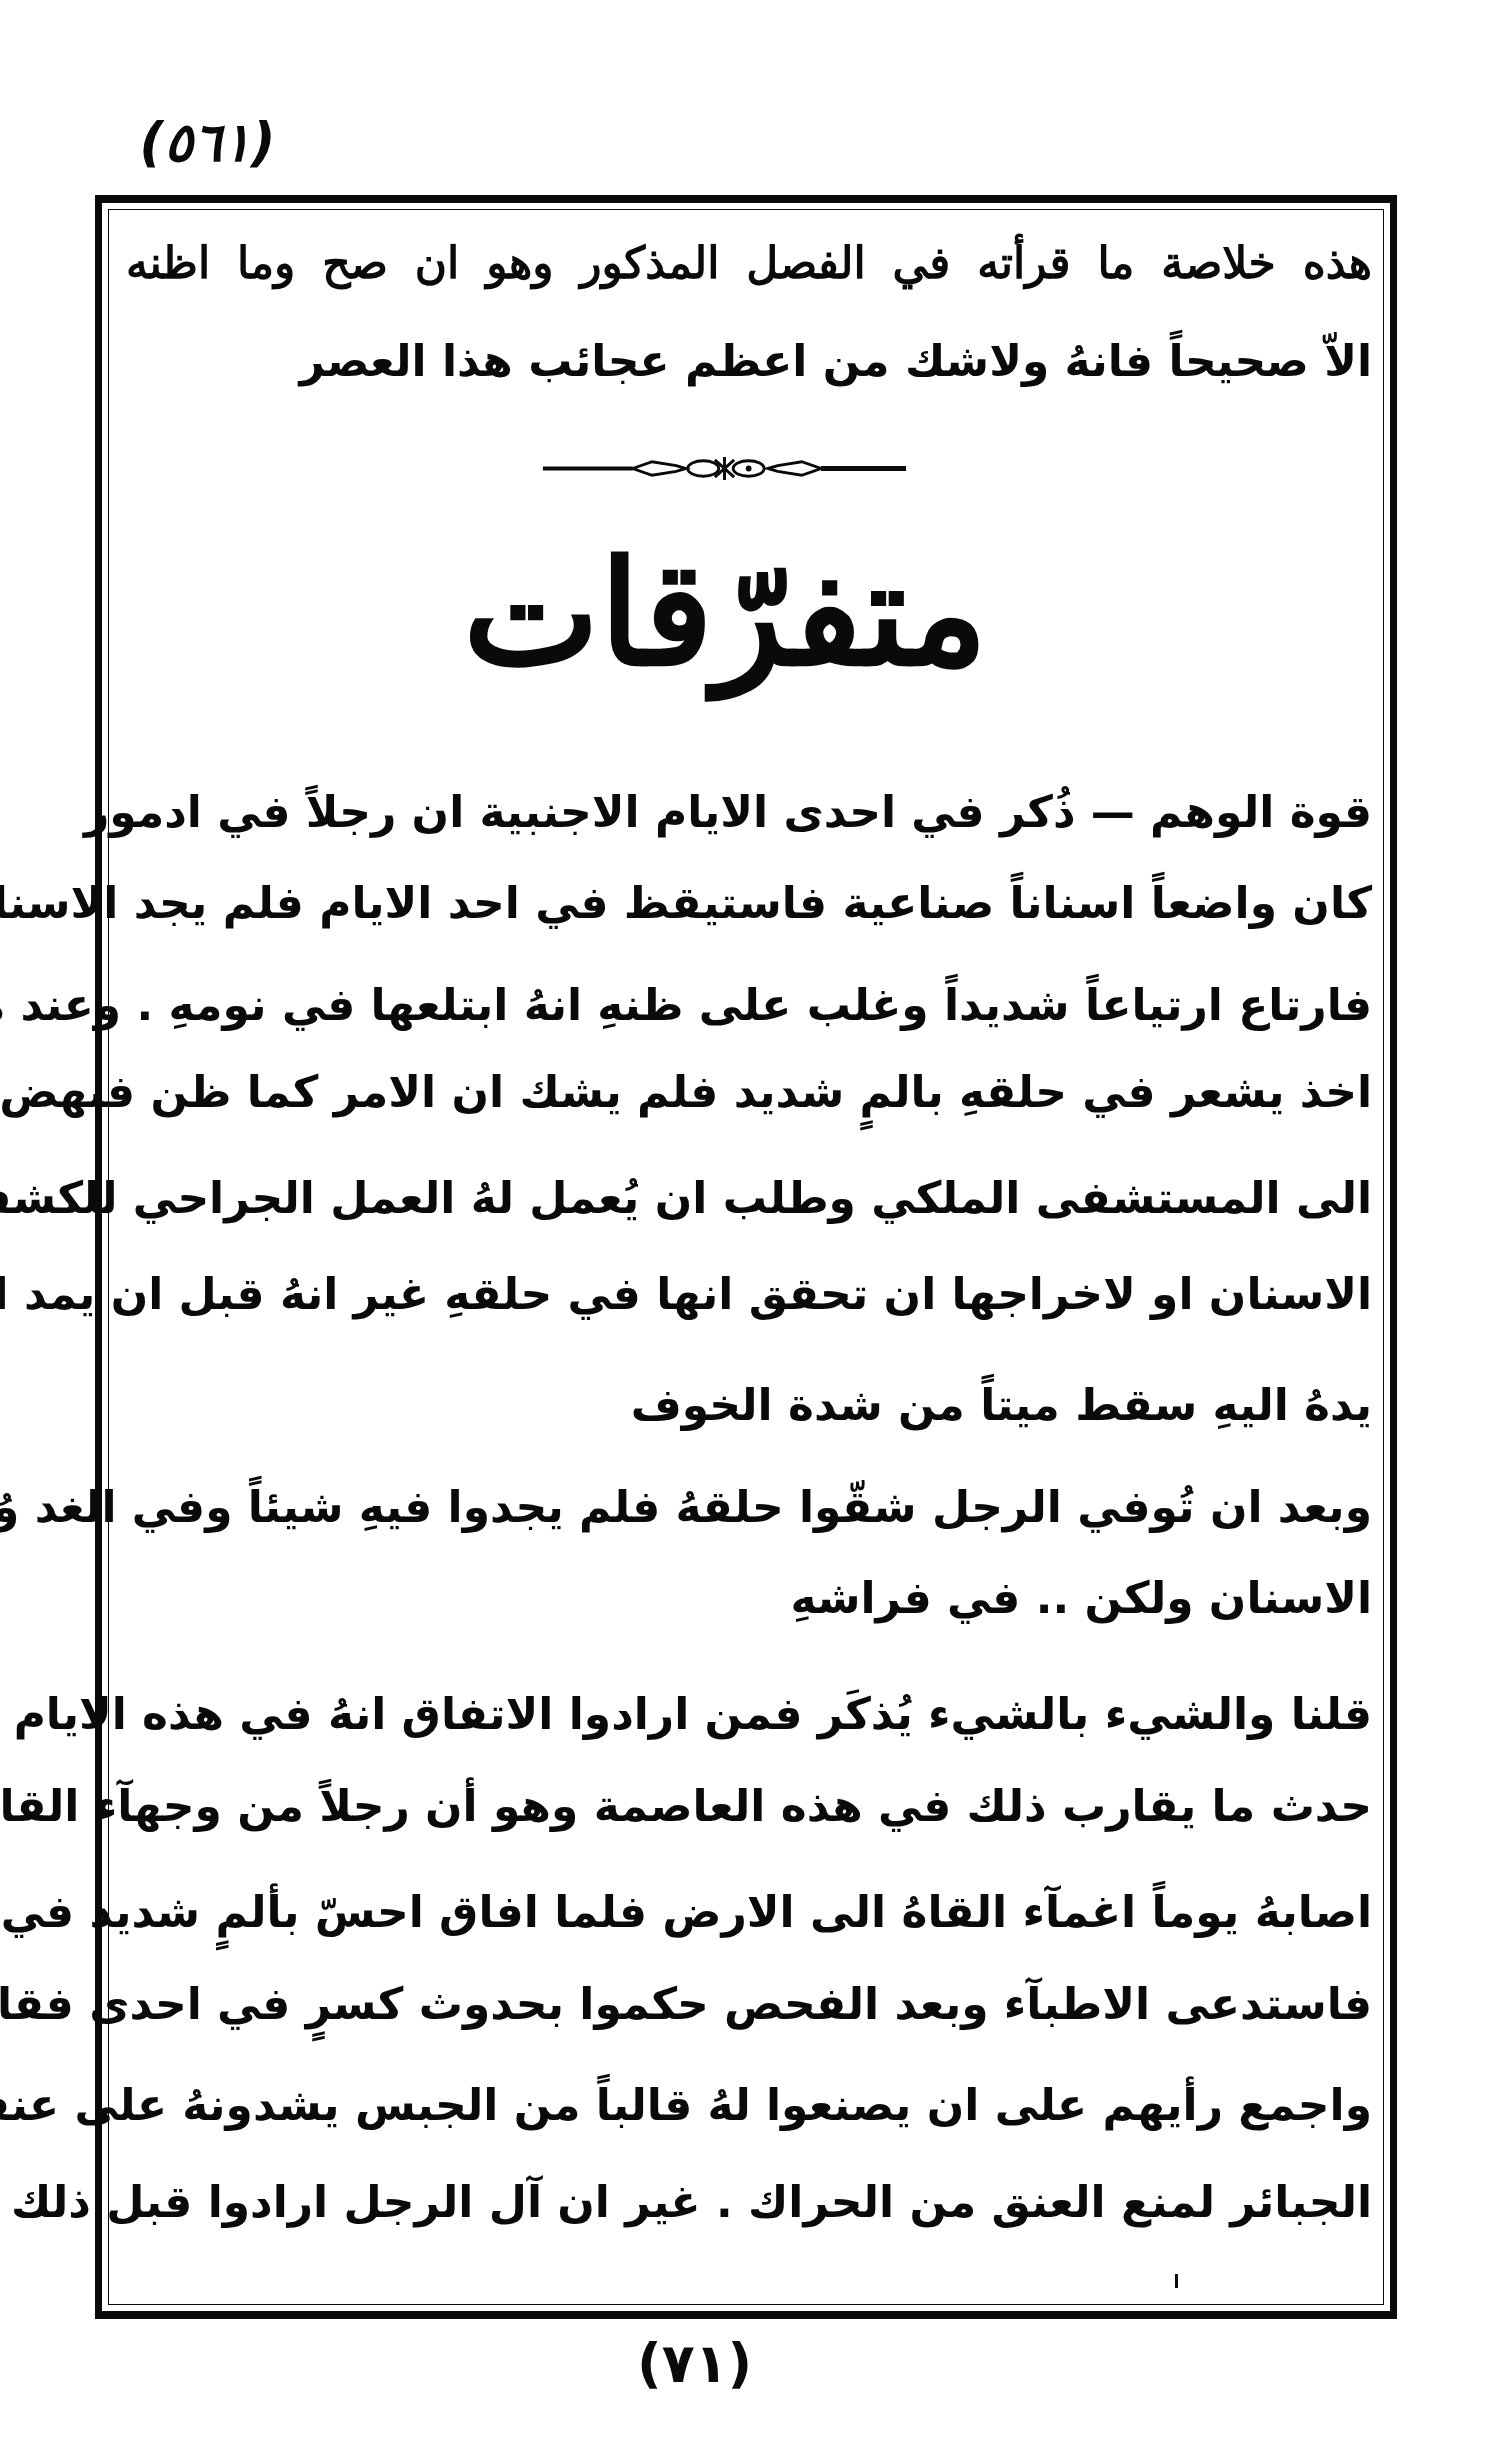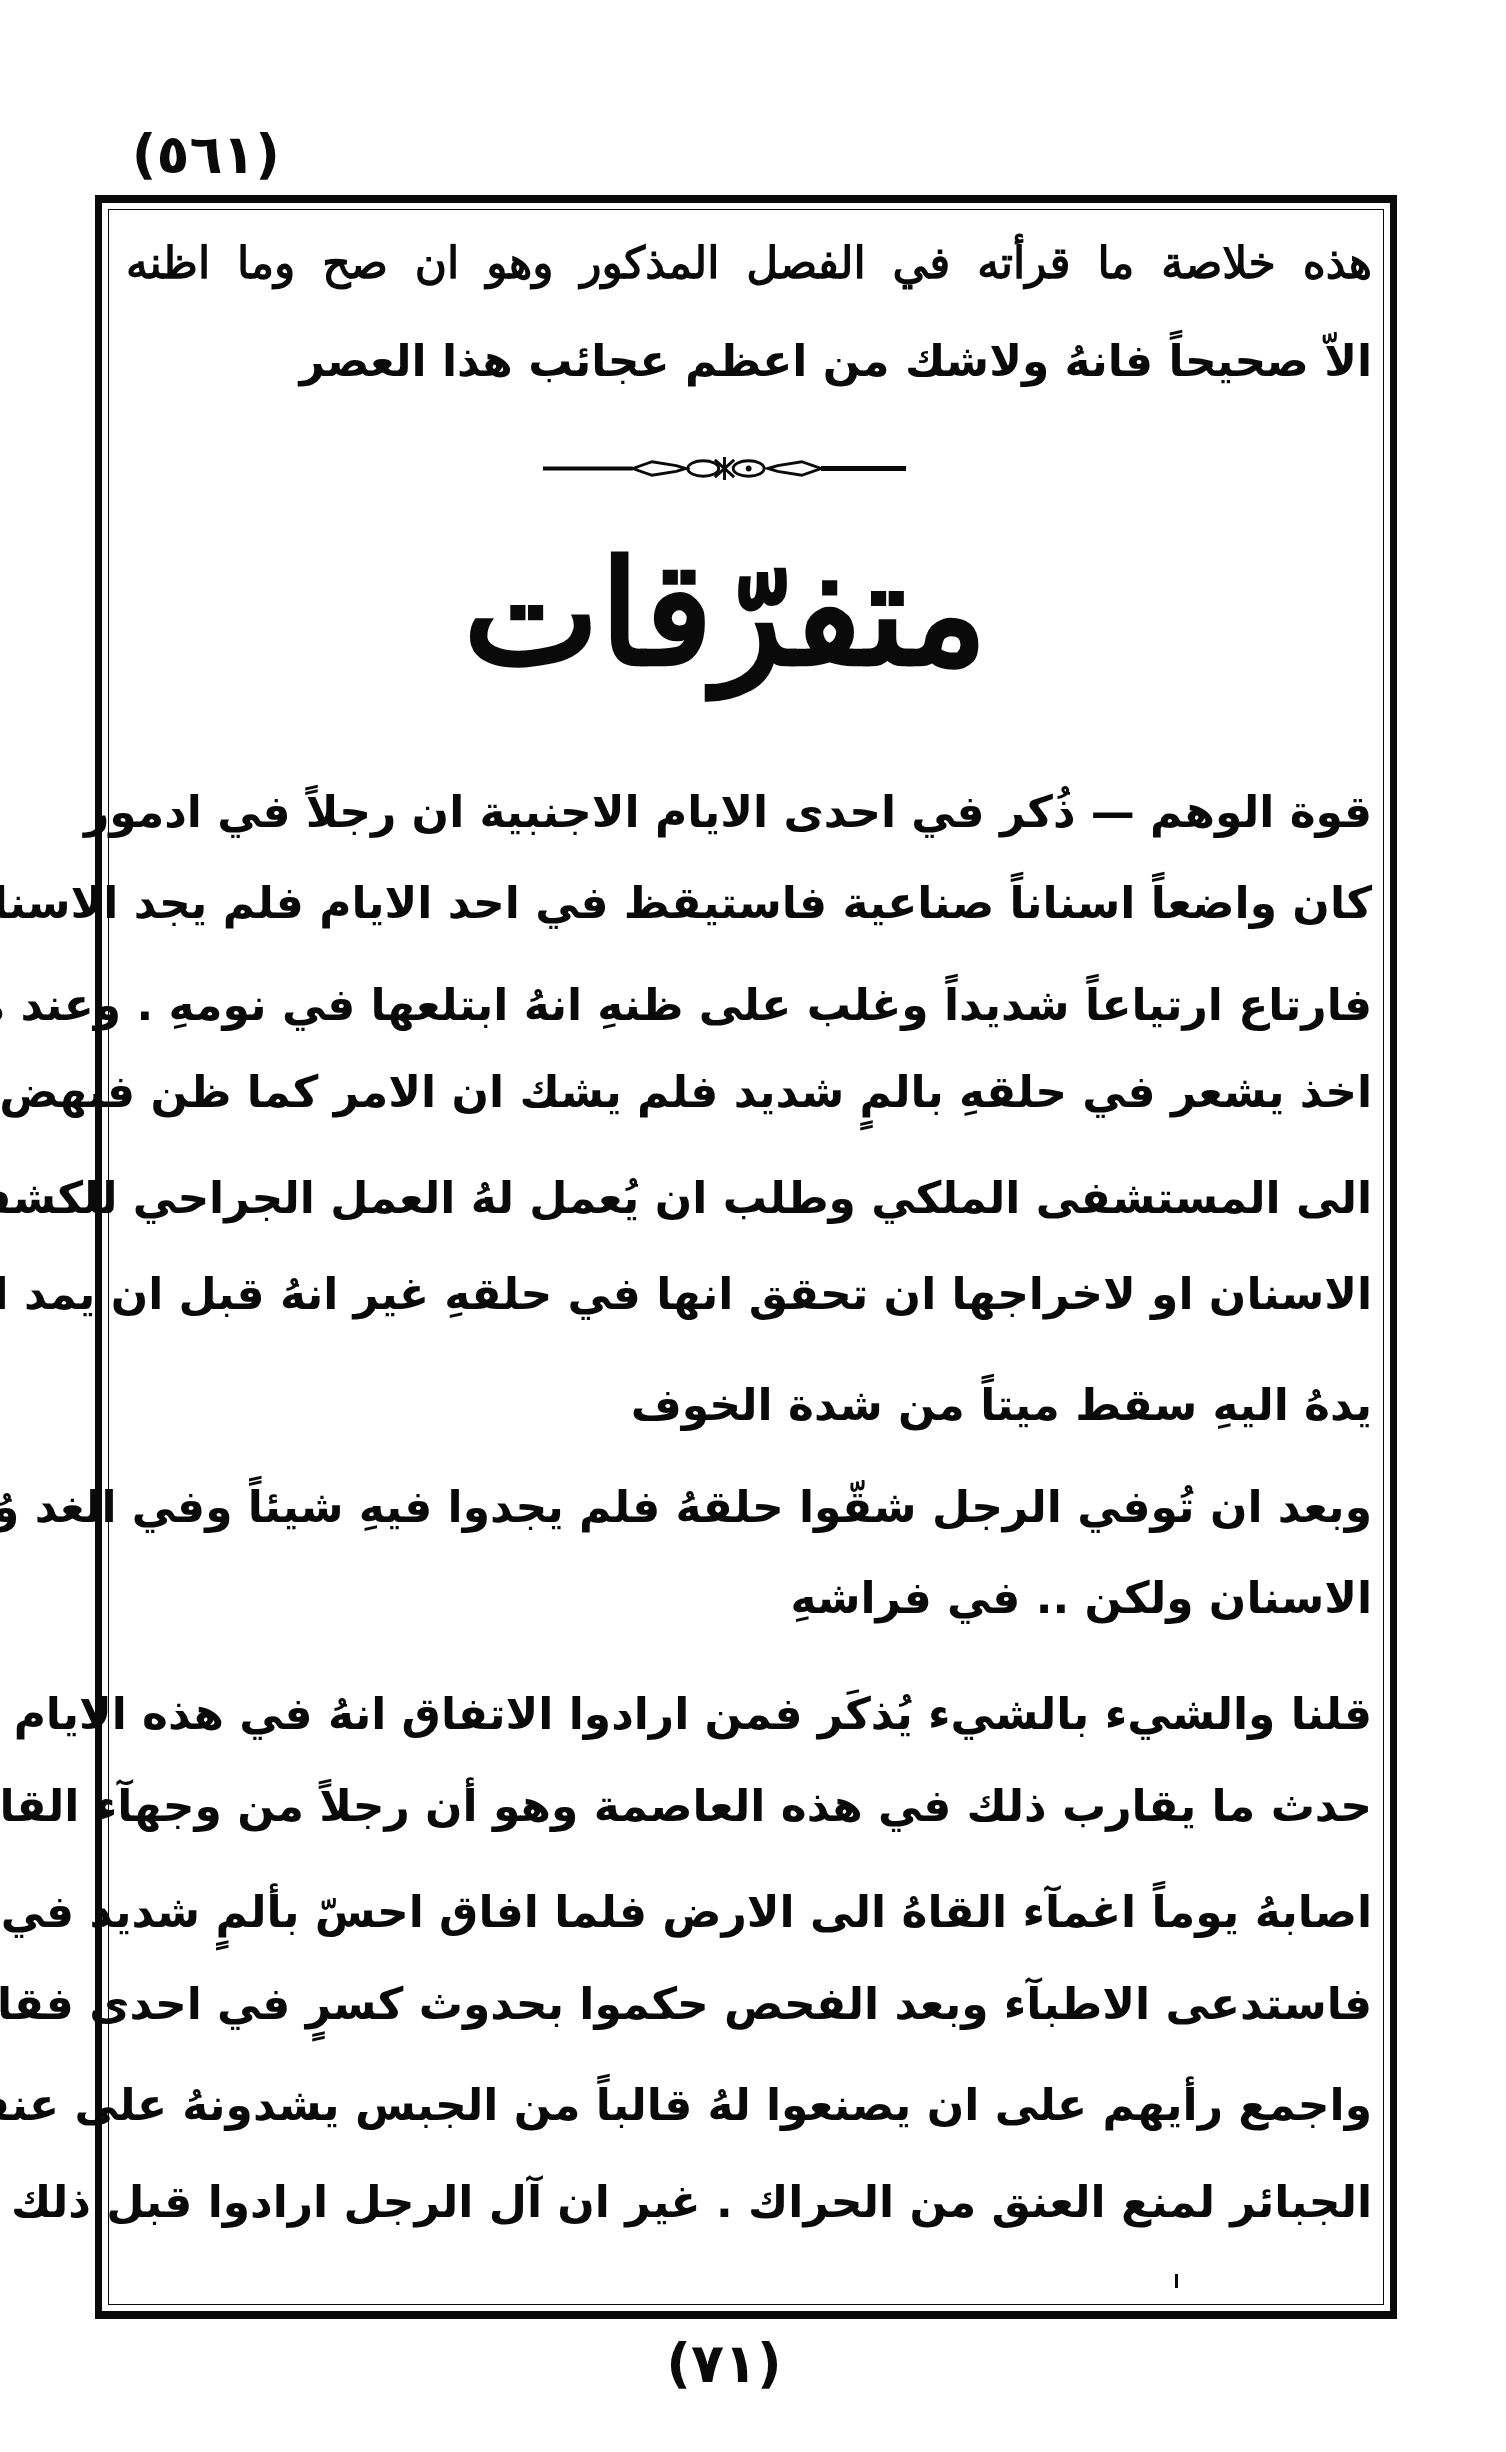--- a/index.html
+++ b/index.html
@@ -11,23 +11,24 @@
       width: 1506px;
       height: 2452px;
       position: relative;
       overflow: hidden;
       font-family: "DejaVu Sans", sans-serif;
       color: #0a0a0a;
     }
     .page-header {
       position: absolute;
       left: 0;
-      top: 12px;
+      top: 0;
       width: 1506px;
       height: 193px;
+      font-style: italic;
     }
     .header-page-number {
       position: absolute;
       left: 135px;
       top: 104px;
       width: 145px;
       font-size: 54px;
       line-height: 77px;
       font-weight: bold;
       text-align: center;
@@ -102,21 +103,21 @@
       font-family: "DejaVu Serif", serif;
     }
     .footer-page-number {
       position: absolute;
       left: 637px;
       top: 2325px;
       width: 174px;
       font-size: 54px;
       line-height: 77px;
       font-weight: bold;
-      text-align: center;
+      text-align: left;
       direction: rtl;
     }
     .speck {
       position: absolute;
       width: 2.9px;
       height: 13.5px;
       background: #0a0a0a;
     }
   </style>
 </head>

